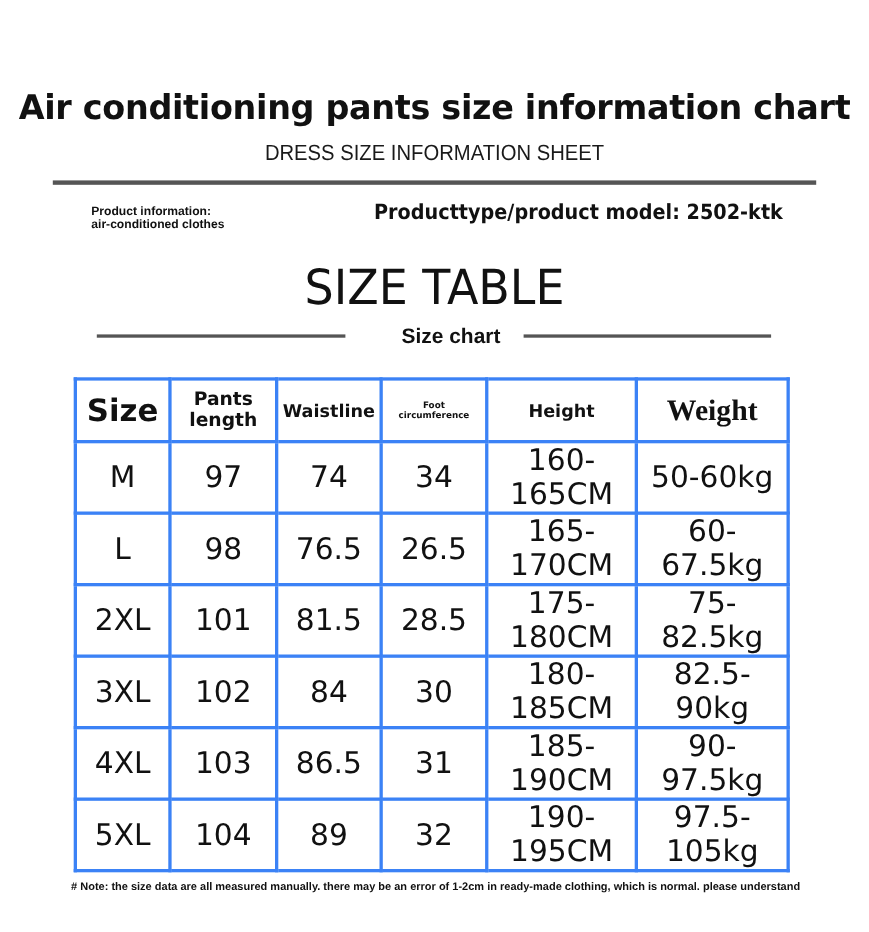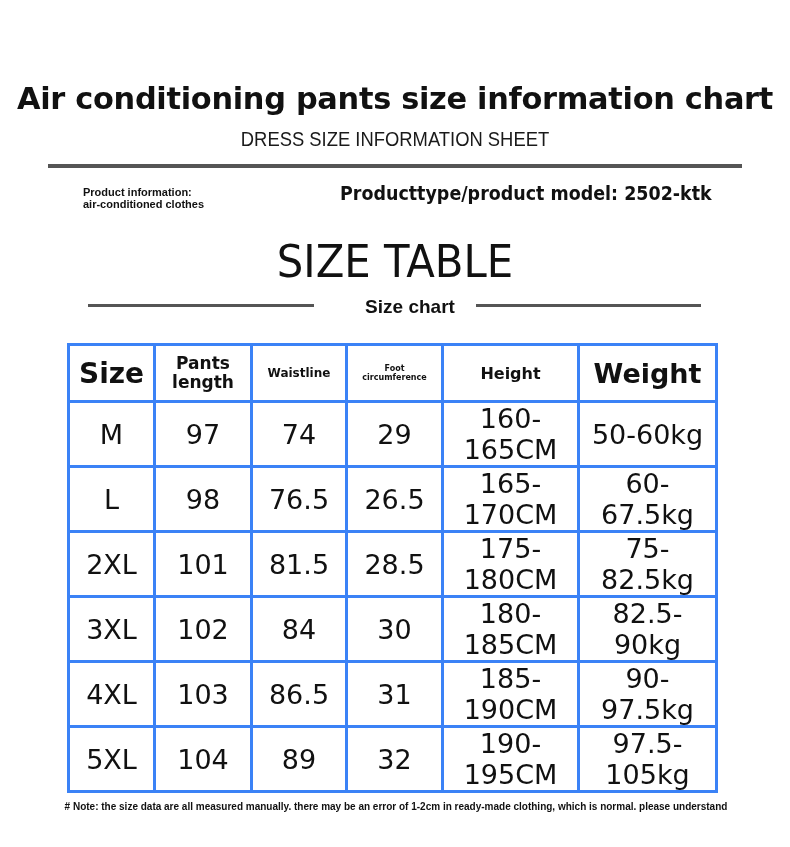--- a/index.html
+++ b/index.html
@@ -14,24 +14,24 @@
   .sc-line { top:304px; height:3px; background:#555; }
   .sc-left { left:88px; width:226px; }
   .sc-right { left:476px; width:225px; }
   .size-chart { left:0; width:790px; top:296px; text-align:center; font-size:19px; font-weight:bold; font-family:"Liberation Sans", sans-serif;margin-left:15px; }
   table.sz { position:absolute; left:67px; top:343px; border-collapse:collapse; border:3px solid #000; }
   table.sz td, table.sz th { border:3px solid #3b82f6; padding:0; text-align:center; vertical-align:middle; }
   table.sz th { height:54px; font-weight:bold; }
   table.sz td { height:53px; font-family:"DejaVu Sans", sans-serif; font-size:27px; font-weight:normal; }
   .h-size { font-size:28px; }
   .h-pants { font-size:17px; line-height:19px; }
-  .h-waist { font-size:12px; }
+  .h-waist { font-size:16px; }
   .h-foot { font-size:8px; line-height:9px; font-weight:normal;margin-top:36px; }
   .h-height { font-size:16px; }
-  .h-weight { font-size:27px; }
+  .h-weight { font-size:27px;font-family:Liberation Serif, serif; }
   td.c-size { font-size:27px; }
   td.c-height { font-size:20px;margin-left:20px; }
   td.c-weight { font-size:19px; font-weight:bold; }
   .note { left:36px; width:720px; top:801px; text-align:center; font-size:10px; line-height:11px; font-weight:bold; font-family:Liberation Sans, sans-serif; }
 </style>
 </head>
 <body>
 
 <div class="abs title">Air conditioning pants size information chart</div>
 <div class="abs subtitle">DRESS SIZE INFORMATION SHEET</div>
@@ -71,21 +71,21 @@
       </th>
       <th class="h-height">Height</th>
       <th class="h-weight">Weight</th>
     </tr>
   </thead>
   <tbody>
     <tr>
       <td class="c-size">M</td>
       <td>97</td>
       <td>74</td>
-      <td>29</td>
+      <td>34</td>
       <td class="c-height">160-165CM</td>
       <td class="c-weight">50-60kg</td>
     </tr>
     <tr>
       <td class="c-size">L</td>
       <td>98</td>
       <td>76.5</td>
       <td>26.5</td>
       <td class="c-height">165-170CM</td>
       <td class="c-weight">60-67.5kg</td>

